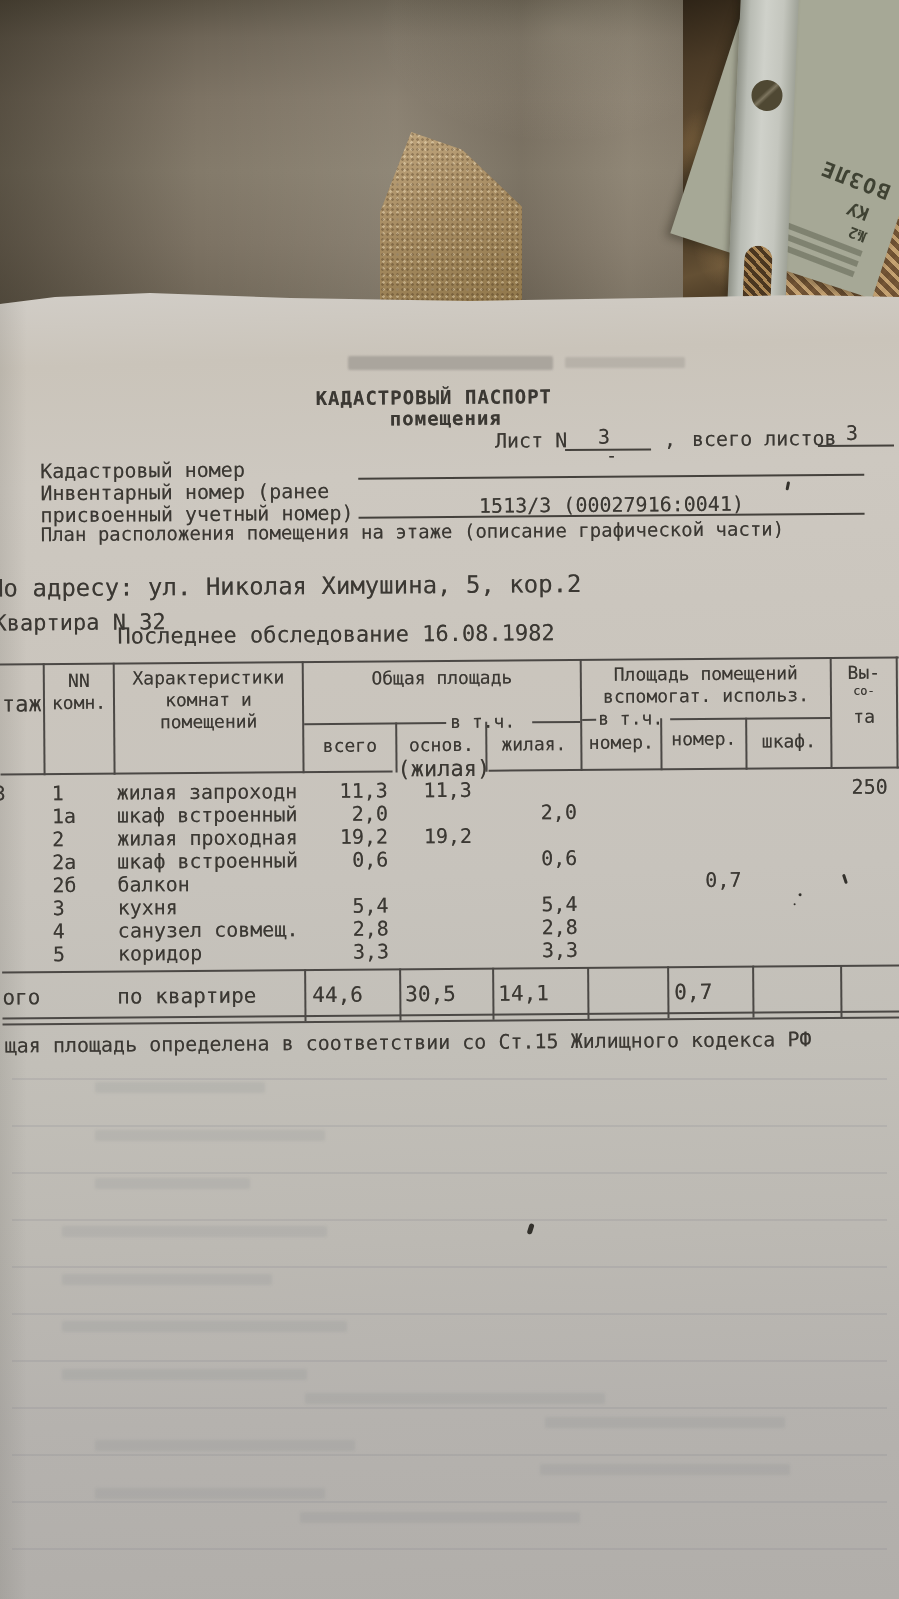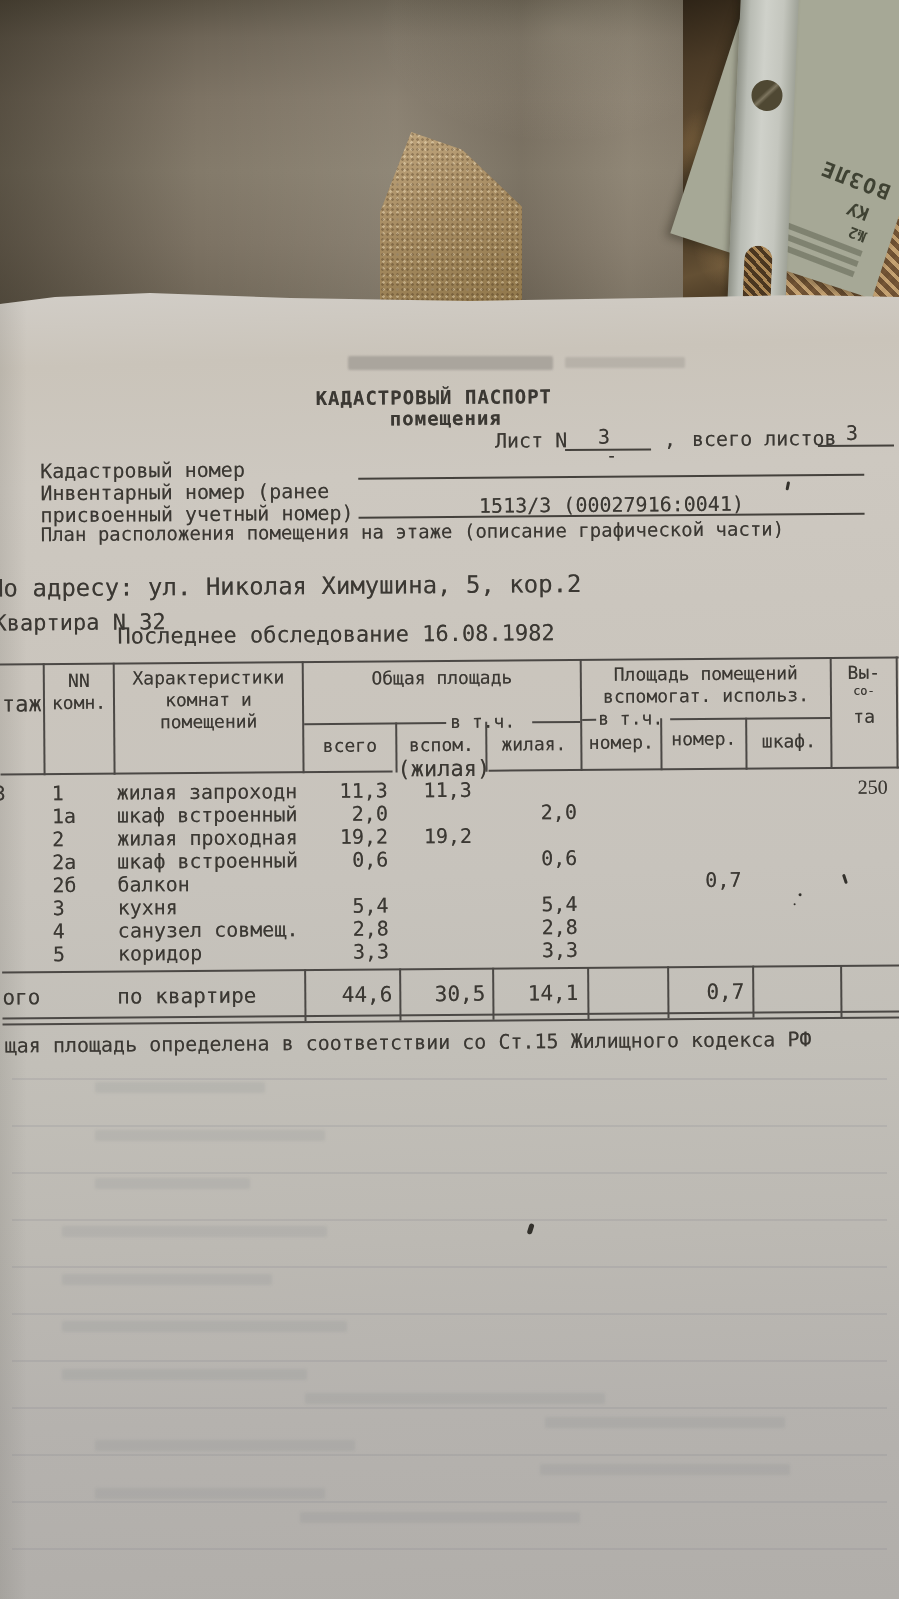--- a/index.html
+++ b/index.html
@@ -56,27 +56,27 @@
       linear-gradient(90deg, rgba(90,88,80,0.14) 0%, rgba(0,0,0,0) 3%),
       linear-gradient(178deg,#d2cec8 0%,#cac4ba 6%,#cdc8c0 15%,#cac5bd 30%,#c7c3bc 45%,#c2bfb8 58%,#bcb9b3 72%,#b5b2ae 85%,#b1aeaa 100%);}
 
   
   .doc{position:absolute;inset:0;z-index:3;transform:rotate(-0.45deg);
        transform-origin:450px 700px;color:#3b3833;}
   .t{position:absolute;white-space:pre;text-shadow:0 0 0.5px rgba(59,56,51,0.55);}
   .ln{position:absolute;background:#4b4845;}
   .ul{position:absolute;border-bottom:2px solid #44413c;}
   .ctr{text-align:center;}
-  .rt{text-align:right;}
+  .rt{text-align:left;}
   .row{position:absolute;left:0;width:899px;height:24px;display:flex;font-size:20px;line-height:24px;}
   .row span{display:block;box-sizing:border-box;white-space:pre;text-shadow:0 0 0.5px rgba(59,56,51,0.55);}
   .c-fl{width:43px;} .c-nn{width:70px;padding-left:8px;} .c-nm{width:189px;padding-left:3px;}
   .c-vs{width:93px;text-align:right;padding-right:8px;} .c-os{width:90px;text-align:right;padding-right:14px;}
   .c-vp{width:95px;text-align:right;padding-right:4px;} .c-lo{width:80px;}
-  .c-ba{width:85px;text-align:right;padding-right:5px;} .c-pr{width:85px;} .c-ht{width:69px;text-align:right;padding-right:12px;font-family:Liberation Serif, serif;}
+  .c-ba{width:85px;text-align:right;padding-right:5px;} .c-pr{width:85px;} .c-ht{width:69px;text-align:right;padding-right:12px;}
 
   
   .gl{position:absolute;height:2px;background:rgba(128,130,136,0.18);filter:blur(0.6px);}
   .gb{position:absolute;height:11px;background:rgba(104,106,114,0.11);filter:blur(1.6px);border-radius:2px;}
   .ghost-title{position:absolute;background:rgba(96,94,88,0.30);filter:blur(1.2px);border-radius:2px;}
   .mark{position:absolute;background:#33312c;border-radius:2px;}
 </style>
 </head>
 <body>
 
@@ -181,21 +181,21 @@
 
     <div class="t" style="left:2px;top:688px;font-size:22px">таж</div>
     <div class="t ctr" style="left:45px;top:667px;width:68px;font-size:18px">NN</div>
     <div class="t ctr" style="left:45px;top:689px;width:68px;font-size:18px">комн.</div>
     <div class="t ctr" style="left:115px;top:665px;width:187px;font-size:18px">Характеристики</div>
     <div class="t ctr" style="left:115px;top:687px;width:187px;font-size:18px">комнат и</div>
     <div class="t ctr" style="left:115px;top:709px;width:187px;font-size:18px">помещений</div>
     <div class="t ctr" style="left:304px;top:667px;width:276px;font-size:18px">Общая площадь</div>
     <div class="t" style="left:450px;top:711px;font-size:18px">в т.ч.</div>
     <div class="t ctr" style="left:304px;top:734px;width:91px;font-size:18px">всего</div>
-    <div class="t ctr" style="left:397px;top:734px;width:88px;font-size:18px">вспом.</div>
+    <div class="t ctr" style="left:397px;top:734px;width:88px;font-size:18px">основ.</div>
     <div class="t ctr" style="left:397px;top:756px;width:88px;font-size:22px">(жилая)</div>
     <div class="t ctr" style="left:487px;top:734px;width:93px;font-size:18px">жилая.</div>
     <div class="t ctr" style="left:582px;top:665px;width:248px;font-size:18px">Площадь помещений</div>
     <div class="t ctr" style="left:582px;top:687px;width:248px;font-size:18px">вспомогат. использ.</div>
     <div class="t" style="left:598px;top:709px;font-size:18px">в т.ч.</div>
     <div class="t ctr" style="left:582px;top:733px;width:78px;font-size:18px">номер.</div>
     <div class="t ctr" style="left:662px;top:730px;width:83px;font-size:18px">номер.</div>
     <div class="t ctr" style="left:747px;top:733px;width:83px;font-size:18px">шкаф.</div>
     <div class="t ctr" style="left:832px;top:665px;width:64px;font-size:18px">Вы-</div>
     <div class="t ctr" style="left:832px;top:687px;width:64px;font-size:12px">со-</div>

